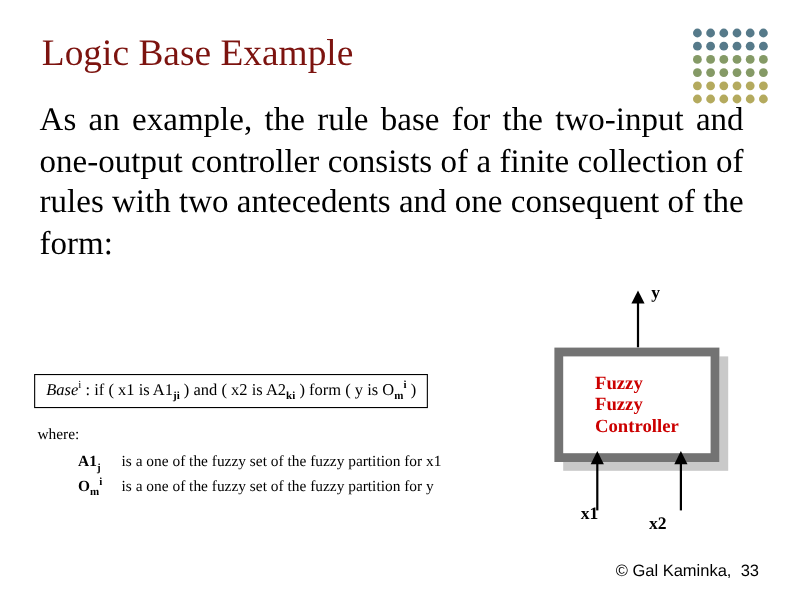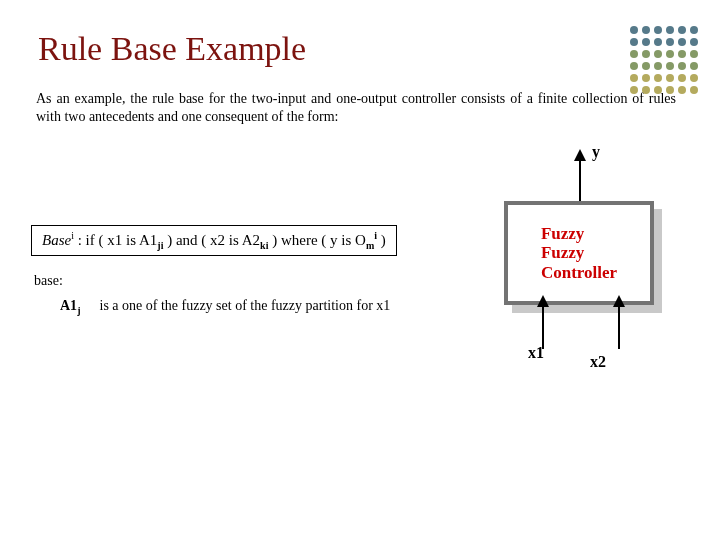--- a/index.html
+++ b/index.html
@@ -4,34 +4,34 @@
 <style>
   * { margin: 0; padding: 0; box-sizing: border-box; }
   html, body { width: 720px; height: 540px; font-family: "Times New Roman", serif; background: #fff; color: #000; }
   .slide { position: relative; width: 720px; height: 540px; padding: 24px 36px 18px 36px; }
   .dot-grid { position: absolute; top: 26px; right: 22px; display: grid; grid-template-columns: repeat(6, 8px); grid-auto-rows: 8px; gap: 4px; }
   .dot-grid span { width: 8px; height: 8px; border-radius: 50%; }
   .c1 { background: #567a8a; }  
   .c2 { background: #859a66; }  
   .c3 { background: #b4aa5e; }  
   h1.title { font-size: 34px; font-weight: 400; color: #7c130f; margin: 6px 0 22px 2px; }
-  .para { font-size: 14px; line-height: 1.25; text-align: justify; max-width: 640px; }
+  .para { font-size: 30px; line-height: 1.25; text-align: justify; max-width: 640px; }
   .mid { position: relative; margin-top: 60px; height: 230px; }
   .rulebox { position: absolute; left: -5px; top: 40px; border: 1px solid #000; padding: 4px 10px; font-size: 15px; font-family: "Times New Roman", serif; background: #fff; }
   .rulebox b { font-weight: 700; margin-top: 16px; }
   .sup { font-size: 10px; vertical-align: super; }
   .sub { font-size: 10px; vertical-align: sub; }
   .where { position: absolute; left: -2px; top: 88px; font-size: 14px; }
-  .defs { position: absolute; left: 24px; top: 112px; font-size: 14px; line-height: 1.35; }
+  .defs { position: absolute; left: 35px; top: 112px; font-size: 14px; line-height: 1.35; }
   .defs .sym { font-weight: 700; display: inline-block; min-width: 36px; }
   .defs .sym .sub, .defs .sym .sup { font-weight: 700; }
   
   .diagram { position: absolute; right: 6px; top: -36px; width: 212px; height: 238px; }
   .ctrl-shadow { position: absolute; left: 46px; top: 60px; width: 150px; height: 104px; background: #c9c9c9; }
-  .ctrl-box { position: absolute; left: 38px; top: 52px; width: 150px; height: 104px; background: #fff; border: 4px solid #737373; display: flex; align-items: center; justify-content: center; }
+  .ctrl-box { position: absolute; left: 38px; top: 52px; width: 150px; height: 104px; background: #fff; border: 8px solid #737373; display: flex; align-items: center; justify-content: center; }
   .ctrl-label { color: #cc0000; font-weight: 700; font-size: 17px; line-height: 1.15; text-align: left; }
   .arrow { position: absolute; background: #000; }
   .arrow.v { width: 2px; }
   .arrow .head-up, .arrow .head-down { position: absolute; width: 0; height: 0; left: 50%; transform: translateX(-50%); border-left: 6px solid transparent; border-right: 6px solid transparent; }
   .arrow .head-up { top: -10px; border-bottom: 12px solid #000; }
   .arr-y { left: 113px; top: 10px; height: 42px; }
   .arr-x1 { left: 76px; top: 156px; height: 44px; }
   .arr-x2 { left: 152px; top: 156px; height: 44px; }
   .lbl { position: absolute; font-size: 16px; font-weight: 700; }
   .lbl-y { left: 126px; top: -6px; }
@@ -76,35 +76,38 @@
       <span class="c3"></span>
       <span class="c3"></span>
     <span class="c3"></span>
       <span class="c3"></span>
       <span class="c3"></span>
       <span class="c3"></span>
       <span class="c3"></span>
       <span class="c3"></span>
   </div>
 
-  <h1 class="title">Rule Base Example</h1>
+  <h1 class="title">Logic Base Example</h1>
 
   <p class="para">As an example, the rule base for the two-input and one-output controller consists of a finite collection of rules with two antecedents and one consequent of the form:</p>
 
   <div class="mid">
 
     <div class="rulebox">
-      <i><span>Base</span></i><span class="sup">i</span><span> : if ( x1 is A1</span><b><span class="sub">ji</span></b><span> ) and ( x2 is A2</span><b><span class="sub">ki</span></b><span> ) where ( y is O</span><b><span class="sub">m</span><span class="sup">i</span></b><span> )</span>
+      <i><span>Base</span></i><span class="sup">i</span><span> : if ( x1 is A1</span><b><span class="sub">ji</span></b><span> ) and ( x2 is A2</span><b><span class="sub">ki</span></b><span> ) form ( y is O</span><b><span class="sub">m</span><span class="sup">i</span></b><span> )</span>
     </div>
 
-    <div class="where">base:</div>
+    <div class="where">where:</div>
 
     <div class="defs">
       <div>
         <span class="sym"><span>A1</span><span class="sub">j</span></span><span> is a one of the fuzzy set of the fuzzy partition for x1</span>
+      </div>
+      <div>
+        <span class="sym"><span>O</span><span class="sub">m</span><span class="sup">i</span></span><span> is a one of the fuzzy set of the fuzzy partition for y</span>
       </div>
     </div>
 
     <div class="diagram">
       <div class="lbl lbl-y">y</div>
       <div class="arrow v arr-y">
           <span class="head-up"></span>
         </div>
       <div class="ctrl-shadow"></div>
       <div class="ctrl-box">
@@ -119,14 +122,18 @@
         </div>
       <div class="arrow v arr-x2">
           <span class="head-up"></span>
         </div>
       <div class="lbl lbl-x1">x1</div>
       <div class="lbl lbl-x2">x2</div>
     </div>
 
   </div>
 
+  <div class="footer">
+    <span>© Gal Kaminka,</span>
+    &nbsp;<span>33</span>
+  </div>
 
 </div>
 
 </body></html>

